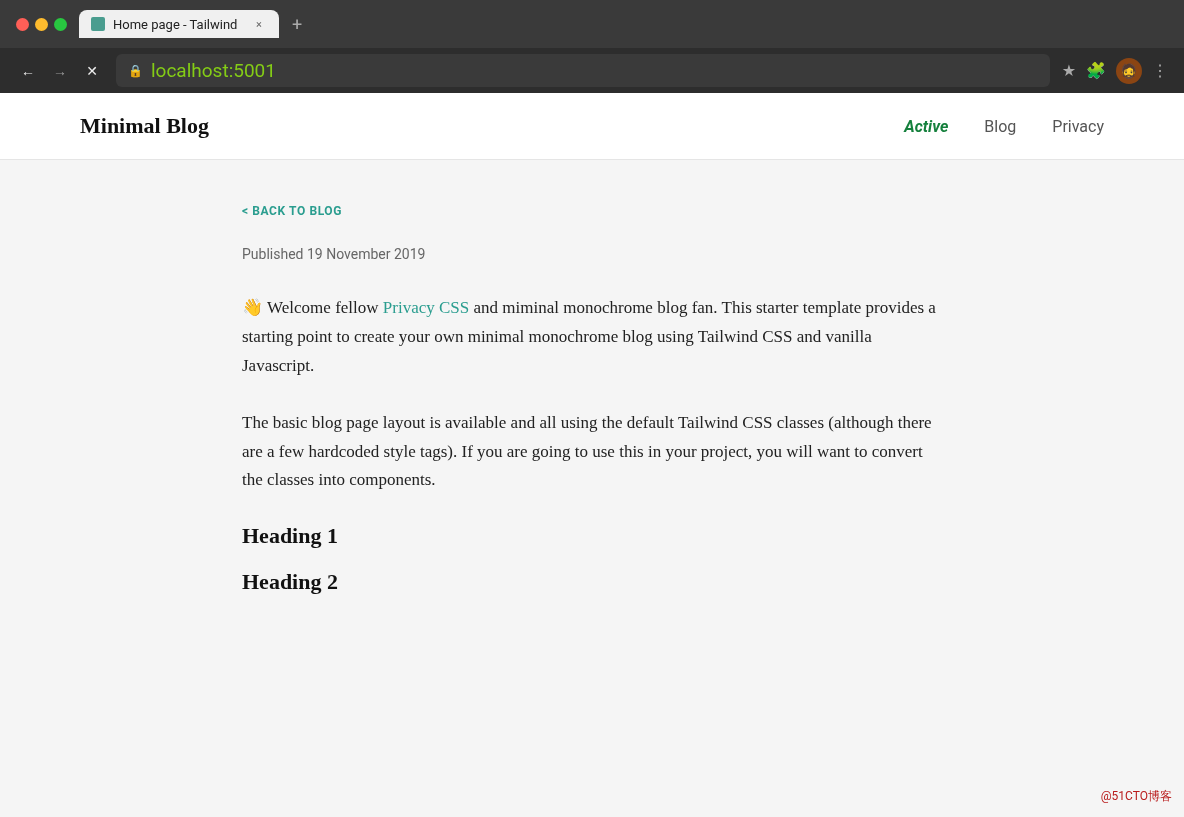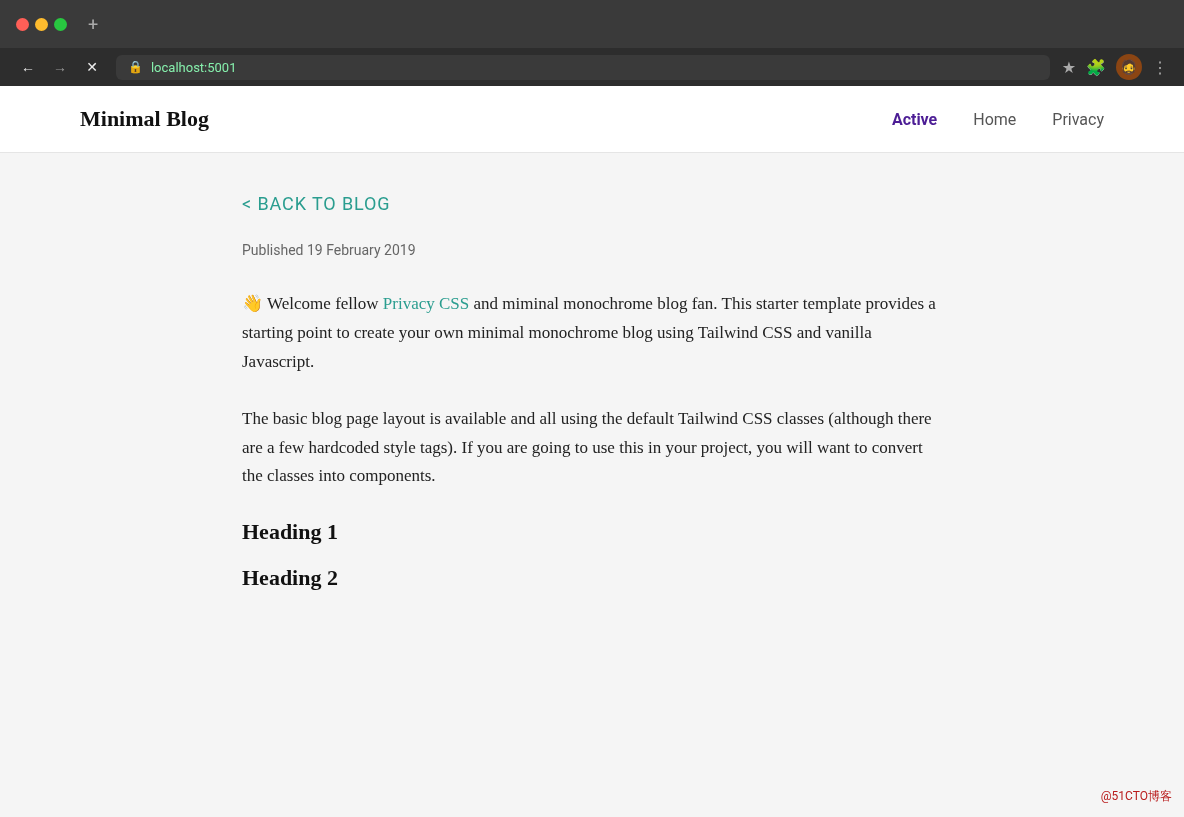--- a/index.html
+++ b/index.html
@@ -145,22 +145,22 @@
       align-items: center;
       gap: 8px;
     }
 
     .lock-icon {
       color: #aaa;
       font-size: 12px;
     }
 
     .address-text {
-      color: #86efac;
-      font-size: 13px;
+      color: #84cc16;
+      font-size: 19px;
     }
 
     .browser-actions {
       display: flex;
       gap: 10px;
       align-items: center;
     }
 
     .browser-action-btn {
       color: #aaa;
@@ -210,33 +210,34 @@
 
     .nav-item {
       font-size: 16px;
       color: #555;
       cursor: pointer;
       text-decoration: none;
     }
 
     .nav-item.active {
       font-weight: 700;
-      color: #4c1d95;
+      color: #15803d;
+      font-style: italic;
     }
 
     .article-container {
       max-width: 860px;
       margin: 0 auto;
       padding: 40px 80px 60px;
     }
 
     .back-link {
       color: #2a9d8f;
-      font-size: 18px;
-      font-weight: 400;
+      font-size: 12px;
+      font-weight: 700;
       text-transform: uppercase;
       letter-spacing: 0.05em;
       cursor: pointer;
       text-decoration: none;
       display: inline-block;
       margin-bottom: 28px;
     }
 
     .article-title {
       font-size: 38px;
@@ -288,20 +289,25 @@
 <div class="browser-chrome">
 
   <div class="browser-titlebar">
     <div class="traffic-lights">
       <div class="traffic-light red"></div>
       <div class="traffic-light yellow"></div>
       <div class="traffic-light green"></div>
     </div>
 
     <div class="browser-tabs">
+      <div class="browser-tab">
+        <span class="tab-favicon"></span>
+        <span class="tab-title">Home page - Tailwind</span>
+        <span class="tab-close">×</span>
+      </div>
       <div class="tab-new">+</div>
     </div>
   </div>
 
   <div class="browser-addressbar">
     <div class="nav-buttons">
       <div class="nav-btn active">←</div>
       <div class="nav-btn">→</div>
       <div class="nav-btn active">✕</div>
     </div>
@@ -319,31 +325,31 @@
     </div>
   </div>
 </div>
 
 <div class="page-content">
 
   <div class="site-header">
     <div class="site-logo">Minimal Blog</div>
     <nav class="site-nav">
       <a class="nav-item active">Active</a>
-      <a class="nav-item">Home</a>
+      <a class="nav-item">Blog</a>
       <a class="nav-item">Privacy</a>
     </nav>
   </div>
 
   <div class="article-container">
 
     <a class="back-link">&lt; BACK TO BLOG</a>
 
 
-    <div class="article-date">Published 19 February 2019</div>
+    <div class="article-date">Published 19 November 2019</div>
 
     <div class="article-body">
       <p>
         <span>👋 Welcome fellow </span><a class="link">Privacy CSS</a><span> and miminal monochrome blog fan. This starter template provides a starting point to create your own minimal monochrome blog using Tailwind CSS and vanilla Javascript.</span>
       </p>
 
       <p>The basic blog page layout is available and all using the default Tailwind CSS classes (although there are a few hardcoded style tags). If you are going to use this in your project, you will want to convert the classes into components.</p>
 
       <h2 class="article-heading">Heading 1</h2>
 

